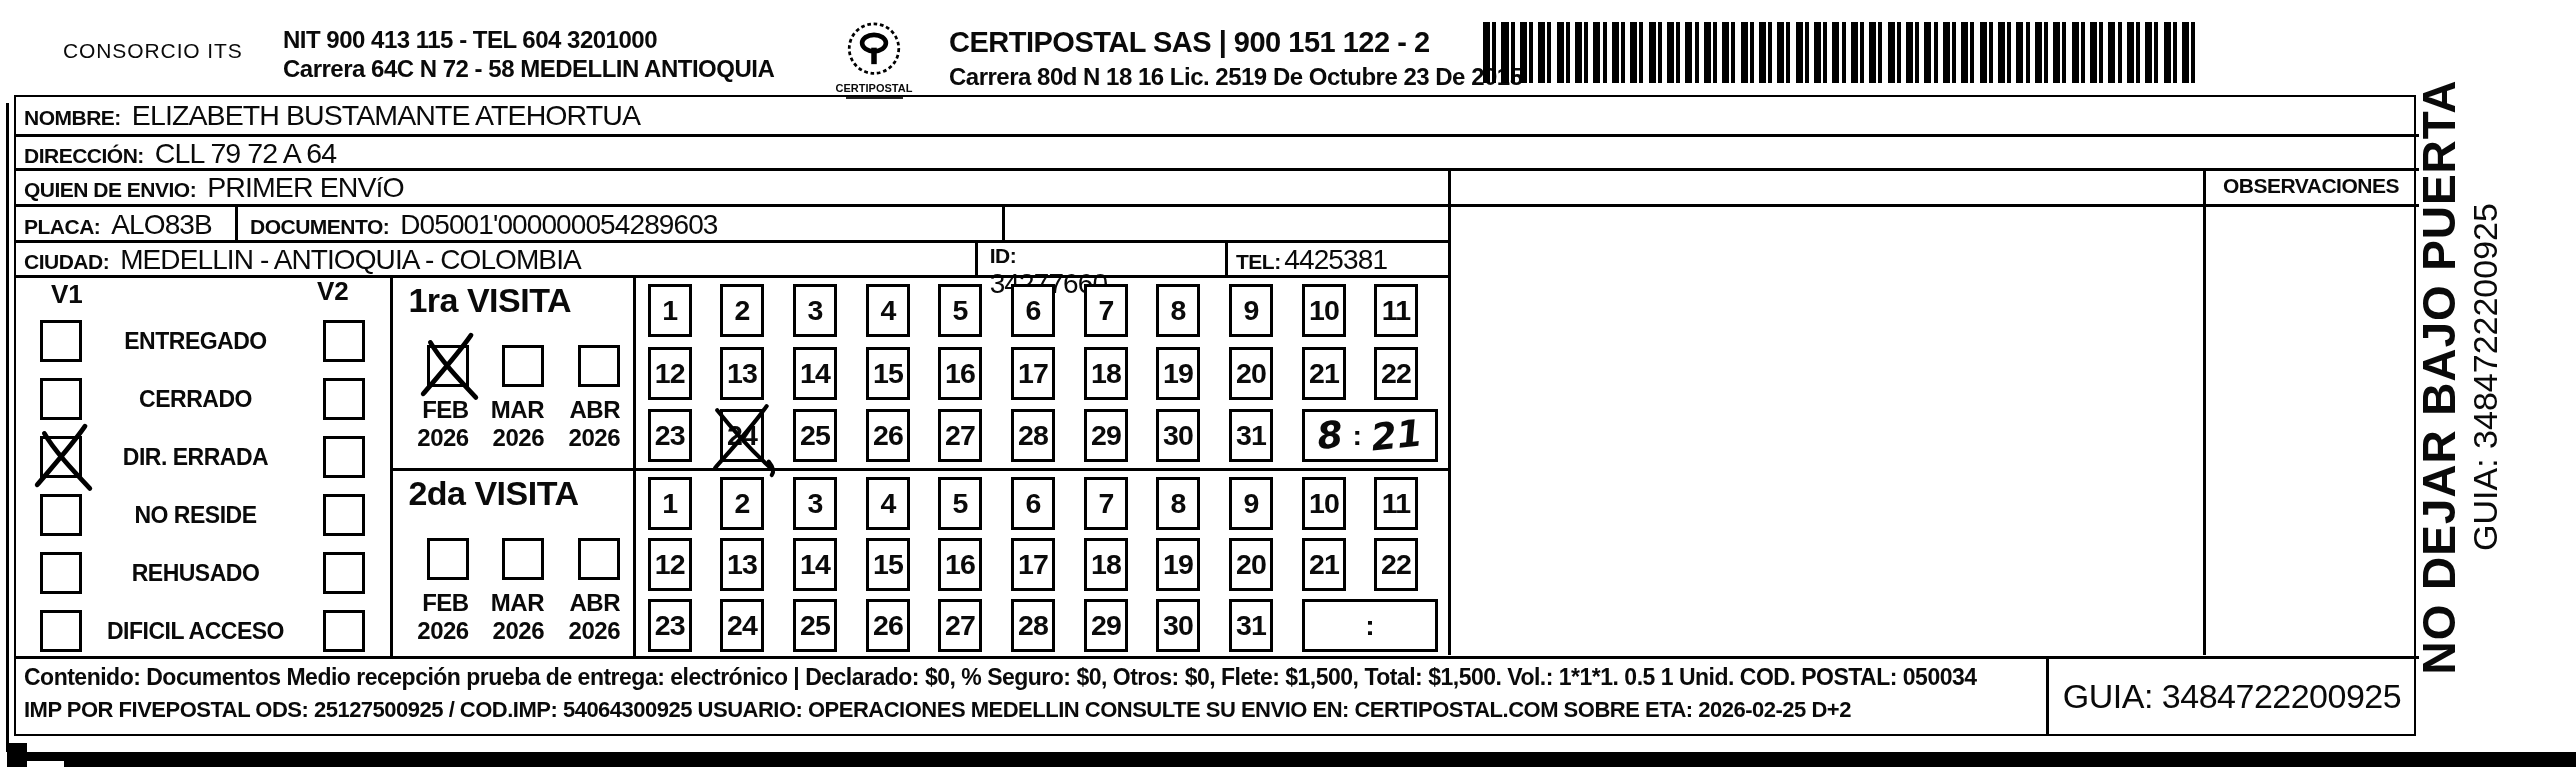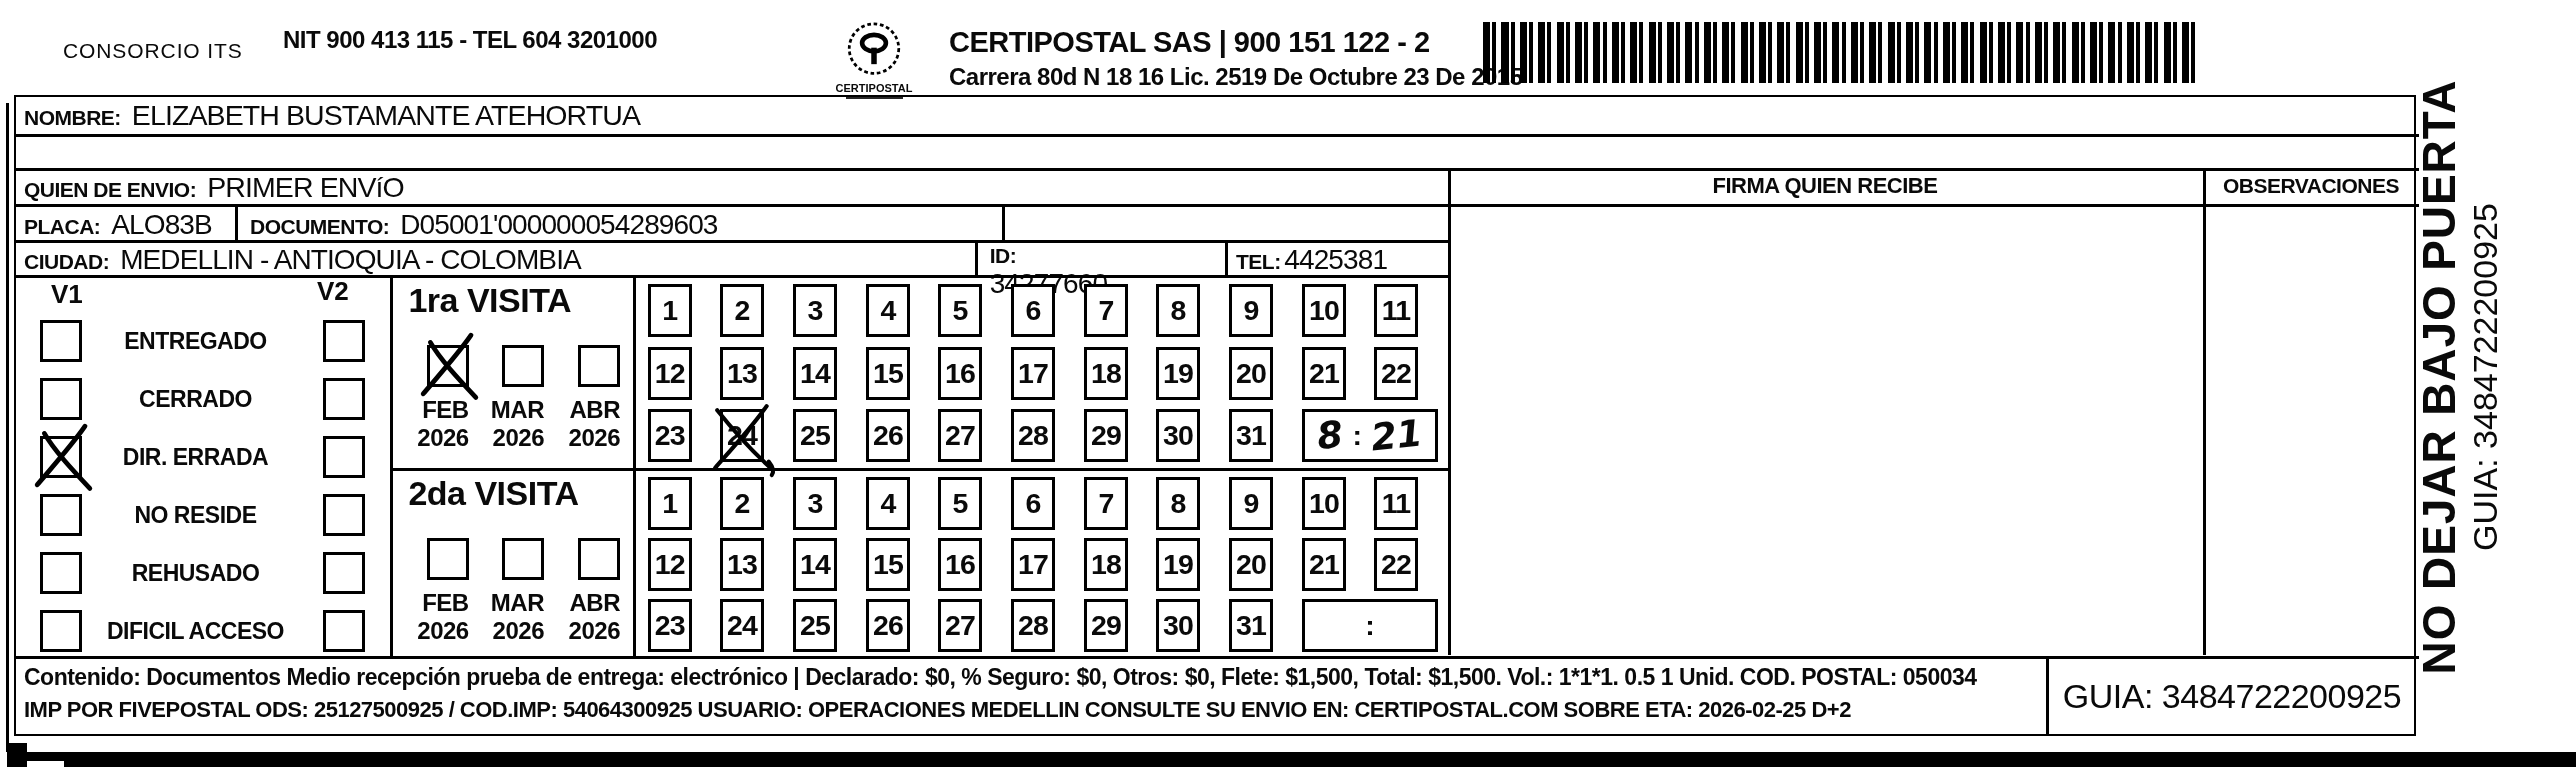--- a/index.html
+++ b/index.html
@@ -58,20 +58,21 @@
   .side-guia{font-size:34px;font-weight:400;letter-spacing:0;margin-top:1.8px;}
 </style>
 </head>
 <body>
 
 <div class="page">
 
   <div class="abs company" style="left:24px;top:39px;">CONSORCIO ITS</div>
   <div class="abs nit" style="left:283px;top:26px;">
     <div>NIT 900 413 115 - TEL 604 3201000</div>
+    <div>Carrera 64C N 72 - 58 MEDELLIN ANTIOQUIA</div>
   </div>
 
   <div class="abs" style="left:830px;top:20px;width:88px;">
     <svg width="88" height="59" viewBox="0 0 96 64">
       <circle cx="48" cy="31" r="27" fill="none" stroke="#000" stroke-width="3" stroke-dasharray="4 3"></circle>
       <ellipse cx="48" cy="25" rx="13" ry="9" fill="none" stroke="#000" stroke-width="5"></ellipse>
       <line x1="48" y1="30" x2="48" y2="48" stroke="#000" stroke-width="6"></line>
     </svg>
     <div class="logo-caption">CERTIPOSTAL</div>
     <div class="logo-subline"></div>
@@ -162,20 +163,24 @@
       <div style="position: absolute; left: 699px; top: 0px; width: 7.4px; height: 61px; background: rgb(0, 0, 0);"></div>
       <div style="position: absolute; left: 708px; top: 0px; width: 3.7px; height: 61px; background: rgb(0, 0, 0);"></div>
     </div>
 
   <div class="abs" style="left:14px;top:95px;width:2402px;height:641px;border:2.8px solid #000;box-sizing:border-box;"></div>
 
   <div class="fieldrow" style="left:24px;top:99px;">
     <span class="lbl">NOMBRE:</span>
     <span class="val">ELIZABETH BUSTAMANTE ATEHORTUA</span>
   </div>
+  <div class="fieldrow" style="left:24px;top:137px;">
+    <span class="lbl">DIRECCIÓN:</span>
+    <span class="val">CLL 79 72 A 64</span>
+  </div>
   <div class="fieldrow" style="left:24px;top:171px;">
     <span class="lbl">QUIEN DE ENVIO:</span>
     <span class="val">PRIMER ENVíO</span>
   </div>
 
   <div class="fieldrow" style="left:24px;top:209px;">
     <span class="lbl">PLACA:</span>
     <span class="val" style="font-size:28px;">ALO83B</span>
   </div>
   <div class="fieldrow" style="left:250px;top:209px;">
@@ -189,21 +194,20 @@
   </div>
   <div class="fieldrow" style="left:986px;top:244px;flex-direction:column;">
     <span class="lbl">ID:</span>
     <span class="val" style="font-size:28px;margin-left:3.7px;">34277660</span>
   </div>
   <div class="fieldrow" style="left:1236px;top:244px;">
     <span class="lbl">TEL:</span>
     <span class="val" style="font-size:28px;margin-left:3.7px;">4425381</span>
   </div>
 
-  <div class="colhead" style="left:1448px;top:168px;width:754px;height:36px;">FIRMA QUIEN RECIBE</div>
   <div class="colhead" style="left:2203px;top:168px;width:216px;height:36px;font-size:21px;">OBSERVACIONES</div>
   <div class="abs" style="left:1451px;top:207px;width:749px;height:446px;"></div>
   <div class="abs" style="left:2205px;top:207px;width:211px;height:446px;"></div>
 
   <div class="abs" style="left:14px;top:275px;width:376px;height:381px;">
     <div class="vtitle" style="left:37px;top:3.7px;">V1</div>
     <div class="vtitle" style="left:303px;top:0.9px;">V2</div>
     <div id="status-rows">
         <div class="status-row" style="top: 45px;">
     <div class="cb cb-v1"></div>

